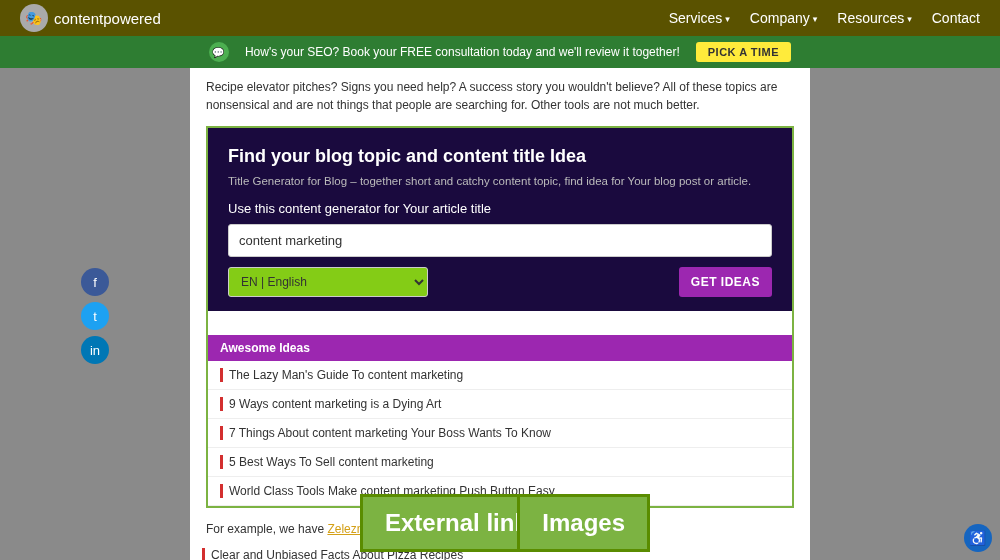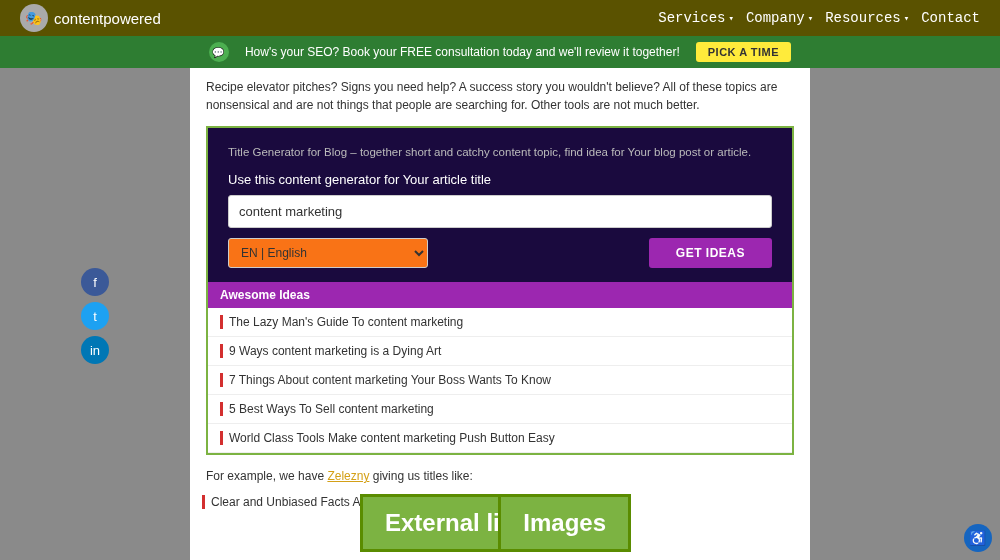--- a/index.html
+++ b/index.html
@@ -41,23 +41,22 @@
     }
     .navbar-brand-text span.content {
       font-weight: 400;
       margin-top: 19px;
     }
     .navbar-brand-text span.powered {
       font-weight: 400;
     }
     .nav-links {
       display: flex;
-      gap: 12px;
-      align-items: center;
-      font-family: Liberation Mono, monospace;
+      gap: 20px;
+      align-items: center;
     }
     .nav-link {
       color: #fff;
       font-size: 14px;
       text-decoration: none;
       display: flex;
       align-items: center;
       gap: 3px;
       cursor: pointer;
     }
@@ -204,41 +203,42 @@
       gap: 10px;
       align-items: center;
     }
 
     .lang-select {
       flex: 0 0 200px;
       padding: 6px 8px;
       font-size: 12px;
       border: 1px solid #ccc;
       border-radius: 3px;
-      background: #f97316;
+      background: #84cc16;
       color: #333;
       cursor: pointer;
     }
 
     .get-ideas-btn {
       background: #9c27b0;
       color: #fff;
       border: none;
-      padding: 8px 27px;
+      padding: 8px 12px;
       font-size: 12px;
       font-weight: 700;
       border-radius: 3px;
       cursor: pointer;
       letter-spacing: 0.5px;
       margin-left: auto;
     }
 
     
     .ideas-section {
       background: #7dd3fc;
+      margin-top: 24px;
     }
 
     .ideas-header {
       background: #9c27b0;
       padding: 6px 12px;
       color: #fff;
       font-size: 12px;
       font-weight: 700;
     }
 
@@ -290,21 +290,21 @@
       font-size: 24px;
       font-weight: 900;
       padding: 12px 22px;
       border: 3px solid #5a8c00;
       z-index: 20;
     }
 
     .annotation-images {
       position: absolute;
       bottom: 40px;
-      right: 179px;
+      right: 160px;
       background: #7cb342;
       color: #fff;
       font-size: 24px;
       font-weight: 900;
       padding: 12px 22px;
       border: 3px solid #5a8c00;
       z-index: 20;
     }
 
     .list-item-bottom {
@@ -386,20 +386,21 @@
       <span>in</span>
     </div>
   </div>
 
   <div class="page-body">
 
     <p class="intro-text">Recipe elevator pitches? Signs you need help? A success story you wouldn't believe? All of these topics are nonsensical and are not things that people are searching for. Other tools are not much better.</p>
 
     <div class="tool-box">
       <div class="tool-box-inner">
+        <div class="tool-title">Find your blog topic and content title Idea</div>
         <div class="tool-subtitle">Title Generator for Blog – together short and catchy content topic, find idea for Your blog post or article.</div>
         <div class="tool-label">Use this content generator for Your article title</div>
         <input class="tool-input" type="text" value="content marketing" style="">
         <div class="tool-controls">
           <select class="lang-select">
             <option>EN | English</option>
             <option>FR | French</option>
             <option>DE | German</option>
             <option>ES | Spanish</option>
           </select>

